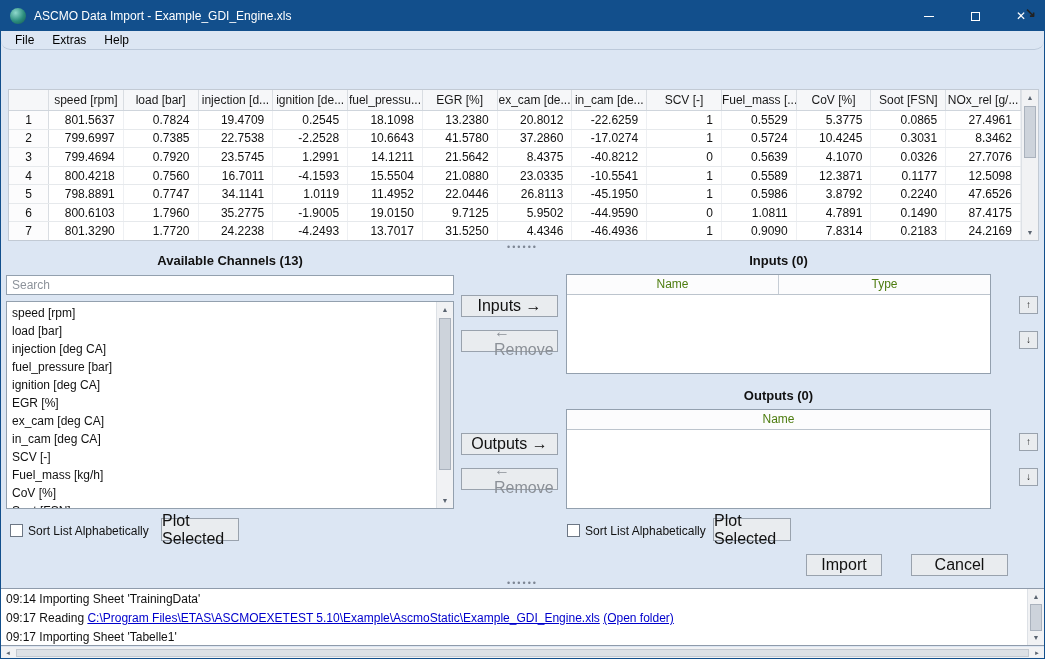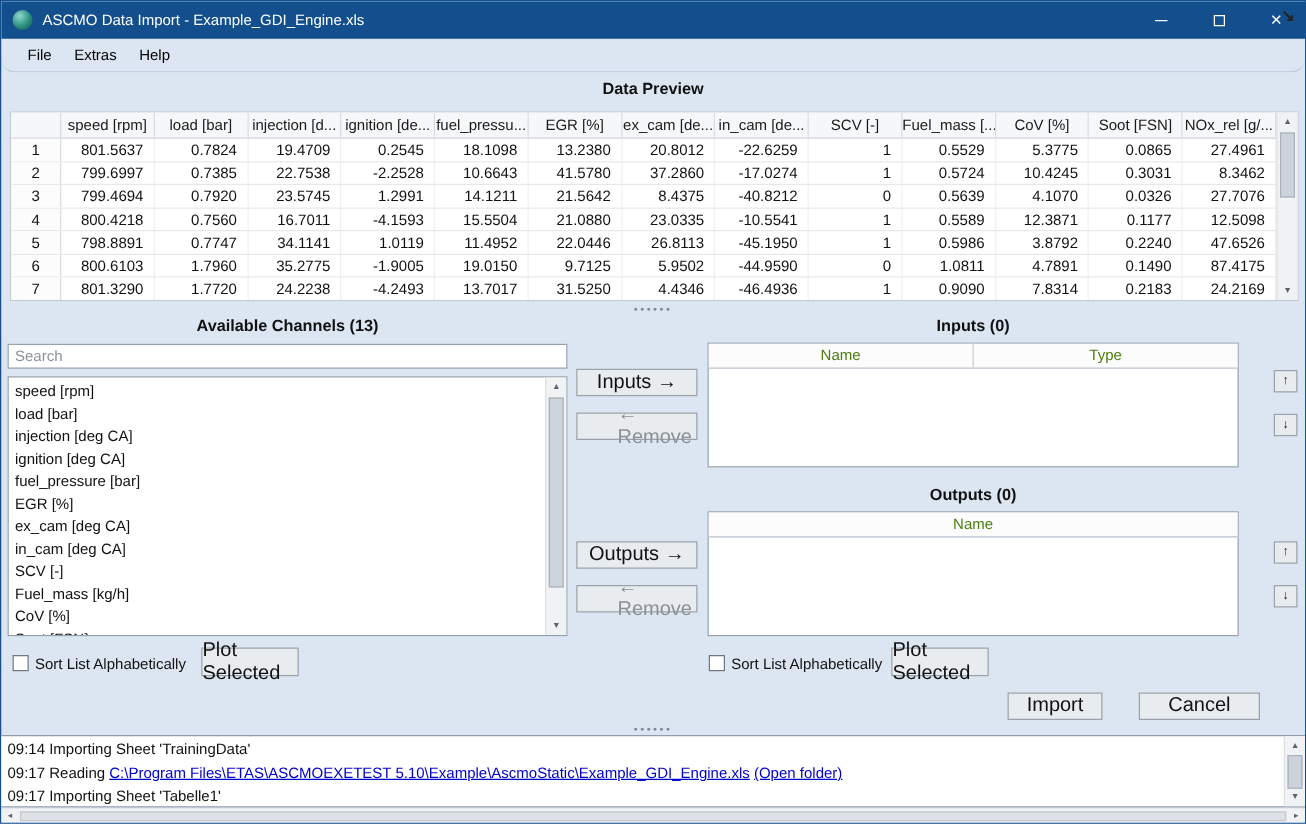--- a/index.html
+++ b/index.html
@@ -13,21 +13,21 @@
   .app-icon { width:16px; height:16px; border-radius:50%; margin:0 8px 0 9px;
               background:radial-gradient(circle at 35% 30%, #8fd9cc, #2b8d7d 55%, #14564d); flex:none; }
   .win-title { font-size:12px; white-space:nowrap; }
   .win-controls { margin-left:auto; display:flex; height:30px; }
   .win-btn { width:46px; height:30px; display:flex; align-items:center; justify-content:center; color:#fff; }
   .glyph-min { display:block; width:10px; height:1px; background:#fff; }
   .glyph-max { display:block; width:9px; height:9px; border:1px solid #fff; }
   .glyph-close { font-size:12px; line-height:1; }
 
   
-  .menubar { position:absolute; top:30px; left:0; right:0; height:27px; display:flex; align-items:center; padding-left:12px; border-bottom:1px solid #bcc9da;border-radius:11px; }
+  .menubar { position:absolute; top:30px; left:0; right:0; height:19px; display:flex; align-items:center; padding-left:5px; border-bottom:1px solid #bcc9da;border-radius:11px; }
   .menu-item { padding:4px 9px; color:#000; }
   .menu-corner { position:absolute; right:8px; top:4px; font-size:13px; font-weight:bold; color:#222; }
 
   
   .preview-heading { position:absolute; top:58px; left:0; right:0; height:24px; line-height:24px; text-align:center; font-weight:bold; font-size:13px; }
 
   
   .preview-wrap { position:absolute; top:88px; left:7px; width:1031px; height:152px; background:#fff; border:1px solid #c2cad4; display:flex; }
   .ptable { flex:1; display:flex; flex-direction:column; overflow:hidden; }
   .phead-row { height:21px; display:flex; background:#f6f7f9; border-bottom:1px solid #cfd5dc; flex:none; }
@@ -127,21 +127,20 @@
           <span class="glyph-close">✕</span>
         </div>
     </div>
   </div>
 
   <div class="menubar">
     <span><span class="menu-item">File</span><span class="menu-item">Extras</span><span class="menu-item">Help</span></span>
   </div>
   <span class="menu-corner">↘</span>
 
-  <div class="preview-heading">Data Preview</div>
 
   <div class="preview-wrap">
     <div class="ptable">
       <div class="phead-row">
         <div class="corner-cell"></div>
       <div class="phead-cell">speed [rpm]</div>
           <div class="phead-cell">load [bar]</div>
           <div class="phead-cell">injection [d...</div>
           <div class="phead-cell">ignition [de...</div>
           <div class="phead-cell">fuel_pressu...</div>
@@ -280,22 +279,22 @@
     <span class="splitter-dots">••••••</span>
   </div>
 
   <div class="panel-title ch-title">Available Channels (13)</div>
   <input class="search-input" type="text" placeholder="Search" style="">
   <div class="ch-list-wrap">
     <div class="ch-items">
         <div class="ch-item">speed [rpm]</div>
         <div class="ch-item">load [bar]</div>
         <div class="ch-item">injection [deg CA]</div>
+        <div class="ch-item">fuel_pressure [bar]</div>
         <div class="ch-item">ignition [deg CA]</div>
-        <div class="ch-item">fuel_pressure [bar]</div>
         <div class="ch-item">EGR [%]</div>
         <div class="ch-item">ex_cam [deg CA]</div>
         <div class="ch-item">in_cam [deg CA]</div>
         <div class="ch-item">SCV [-]</div>
         <div class="ch-item">Fuel_mass [kg/h]</div>
         <div class="ch-item">CoV [%]</div>
         <div class="ch-item">Soot [FSN]</div>
       </div>
     <div class="vscroll">
       <div class="sb-arrow sb-up">▲</div>

